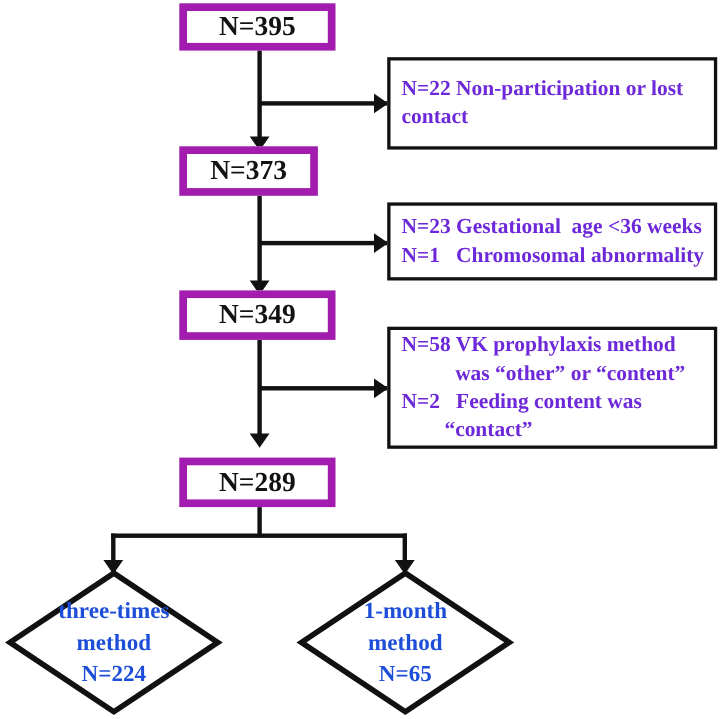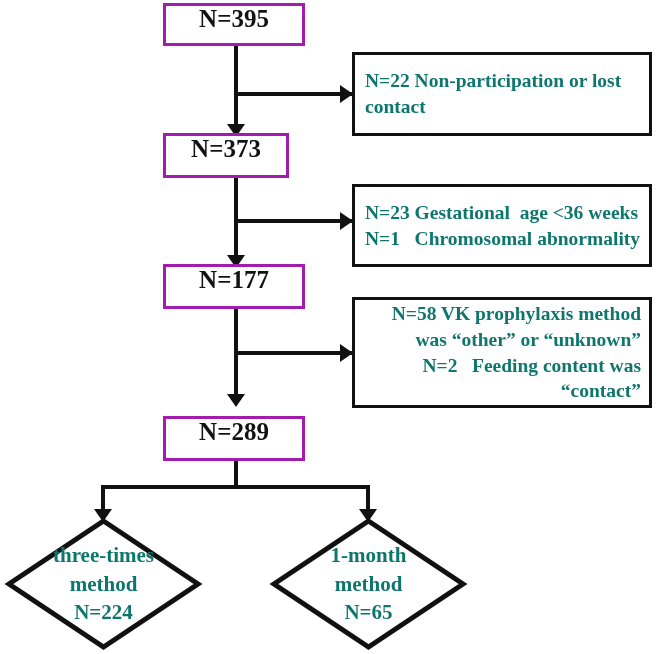--- a/index.html
+++ b/index.html
@@ -13,24 +13,24 @@
     height: 654px;
     background: #ffffff;
     font-family: "Liberation Serif", "DejaVu Serif", serif;
     overflow: hidden;
   }
 
   
   .node-box {
     position: absolute;
     box-sizing: border-box;
-    border: 3px solid #a21caf;
+    border: 7px solid #a21caf;
     background: #ffffff;
     display: flex;
-    align-items: flex-start;
+    align-items: center;
     justify-content: center;
     z-index: 3;
   }
   .node-box .node-label {
     font-weight: bold;
     font-size: 25px;
     color: #121212;
     letter-spacing: 0px;
     line-height: 1;
     white-space: nowrap;
@@ -44,21 +44,21 @@
     background: #ffffff;
     z-index: 3;
     display: flex;
     flex-direction: column;
     justify-content: center;
   }
   .excl-box .excl-text {
     font-weight: bold;
     font-size: 19.5px;
     line-height: 1.33;
-    color: #0f766e;
+    color: #6d28d9;
     padding: 0 8px 0 10px;
     white-space: pre-wrap;
   }
   .excl-center {
     text-align: left;
   }
 
   
   .vline {
     position: absolute;
@@ -109,21 +109,21 @@
     width: 100%;
     height: 100%;
     display: flex;
     flex-direction: column;
     align-items: center;
     justify-content: center;
     text-align: center;
     font-weight: bold;
     font-size: 21px;
     line-height: 1.35;
-    color: #0f766e;
+    color: #1d4ed8;
     pointer-events: none;
   }
   .diamond-text span {
     white-space: nowrap;
   }
 </style>
 </head>
 <body>
 
 <div id="canvas">
@@ -156,40 +156,40 @@
 
   <div class="node-box" style="left:163px; top:3px;   width:142px; height:43px;">
     <span class="node-label">N=395</span>
   </div>
 
   <div class="node-box" style="left:163px; top:133px; width:126px; height:45px;">
     <span class="node-label">N=373</span>
   </div>
 
   <div class="node-box" style="left:163px; top:264px; width:142px; height:45px;">
-    <span class="node-label">N=177</span>
+    <span class="node-label">N=349</span>
   </div>
 
   <div class="node-box" style="left:163px; top:416px; width:142px; height:45px;">
     <span class="node-label">N=289</span>
   </div>
 
   <div class="excl-box" style="left:352px; top:52px; width:300px; height:84px;">
     <div class="excl-text">N=22 Non-participation or lost</div>
     <div class="excl-text excl-center">contact</div>
   </div>
 
-  <div class="excl-box" style="left:352px; top:184px; width:300px; height:83px;">
+  <div class="excl-box" style="left:352px; top:184px; width:300px; height:71px;">
     <div class="excl-text">N=23 Gestational  age &lt;36 weeks</div>
     <div class="excl-text">N=1   Chromosomal abnormality</div>
   </div>
 
-  <div class="excl-box" style="left:352px; top:297px; width:300px; height:111px;text-align:right;">
+  <div class="excl-box" style="left:352px; top:297px; width:300px; height:111px;">
     <div class="excl-text">N=58 VK prophylaxis method</div>
-    <div class="excl-text">          was “other” or “unknown”</div>
+    <div class="excl-text">          was “other” or “content”</div>
     <div class="excl-text">N=2   Feeding content was</div>
     <div class="excl-text">        “contact”</div>
   </div>
 
   <div class="diamond-wrap" style="left:6px; top:518px; width:195px; height:132px;">
     <svg width="195" height="132" viewBox="0 0 195 132" aria-hidden="true">
       <polygon points="97.5,3 192,66 97.5,129 3,66" fill="#ffffff" stroke="#111111" stroke-width="5" stroke-linejoin="miter"></polygon>
     </svg>
     <div class="diamond-text">
       <span>three-times</span>

